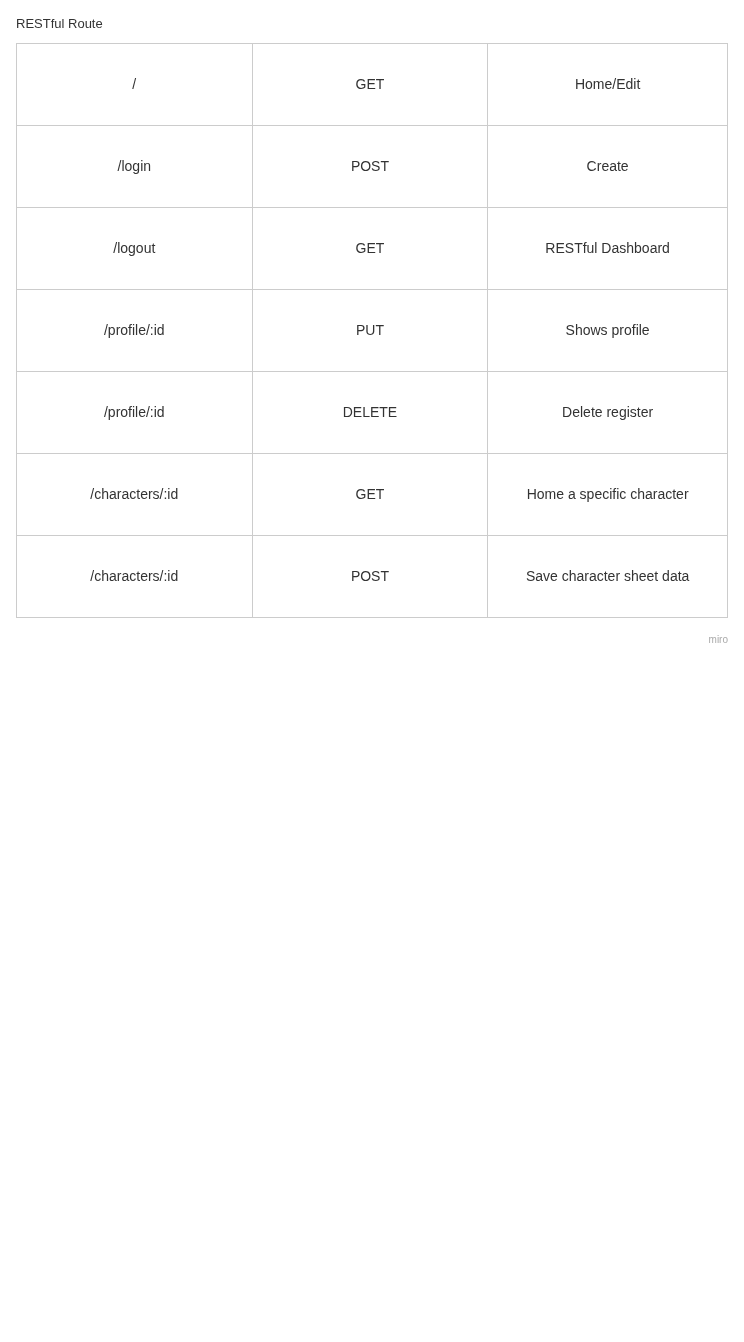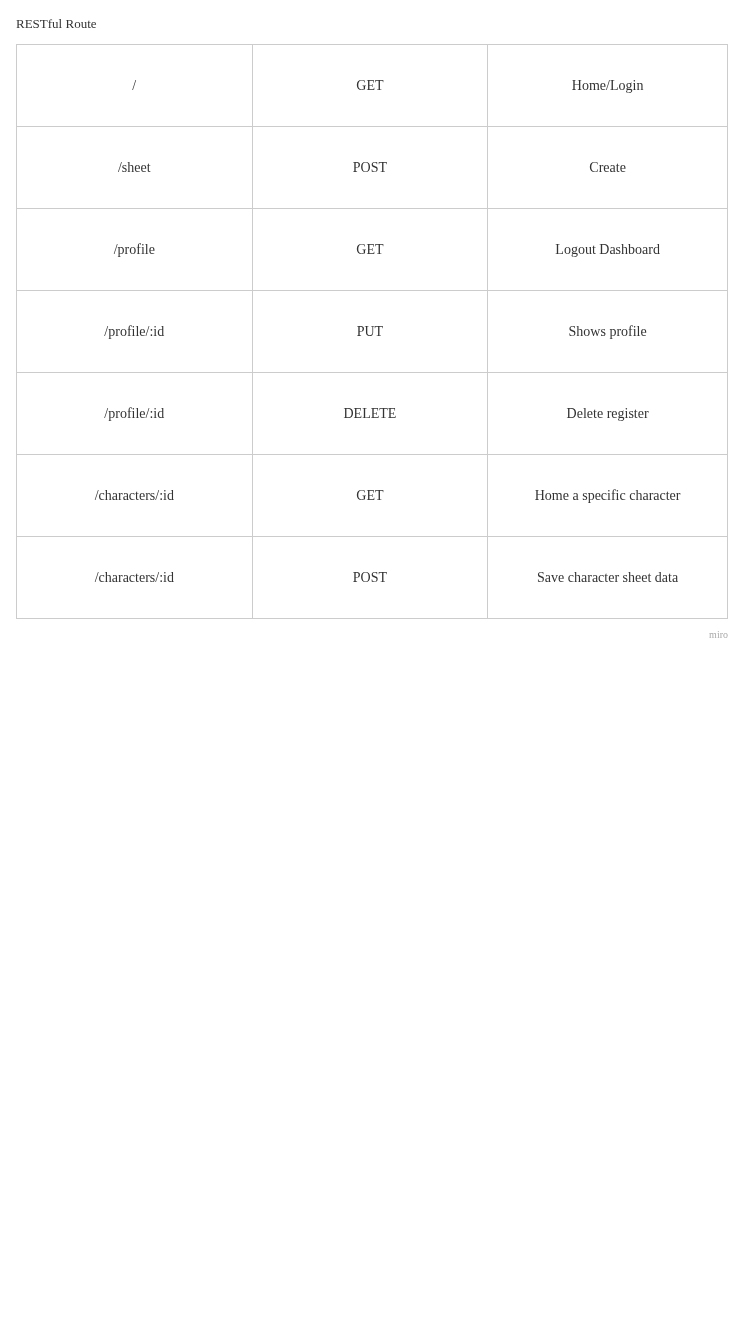--- a/index.html
+++ b/index.html
@@ -1,19 +1,18 @@
 <!DOCTYPE html>
 <html><head>
   <meta charset="utf-8">
   <style>
     * {
       box-sizing: border-box;
       margin: 0;
       padding: 0;
-      font-family: Liberation Serif, serif;
     }
 
     body {
       font-family: -apple-system, BlinkMacSystemFont, 'Segoe UI', Helvetica, Arial, sans-serif;
       font-size: 14px;
       background: #fff;
       color: #333;
       padding: 16px;
       width: 744px;
       min-height: 1342px;
@@ -52,44 +51,44 @@
     }
 
     .route-table td:nth-child(3) {
       width: 234px;
     }
 
     .watermark {
       text-align: right;
       font-size: 10px;
       color: #aaa;
-      margin-top: 10px;
+      margin-top: 16px;
     }
   </style>
 </head>
 <body>
 
 <h1 class="page-title">RESTful Route</h1>
 
 <table class="route-table">
   <tbody id="table-body">
       <tr>
         <td>/</td>
         <td>GET</td>
-        <td>Home/Login</td>
+        <td>Home/Edit</td>
       </tr>
       <tr>
-        <td>/sheet</td>
+        <td>/login</td>
         <td>POST</td>
         <td>Create</td>
       </tr>
       <tr>
-        <td>/profile</td>
+        <td>/logout</td>
         <td>GET</td>
-        <td>Logout Dashboard</td>
+        <td>RESTful Dashboard</td>
       </tr>
       <tr>
         <td>/profile/:id</td>
         <td>PUT</td>
         <td>Shows profile</td>
       </tr>
       <tr>
         <td>/profile/:id</td>
         <td>DELETE</td>
         <td>Delete register</td>

